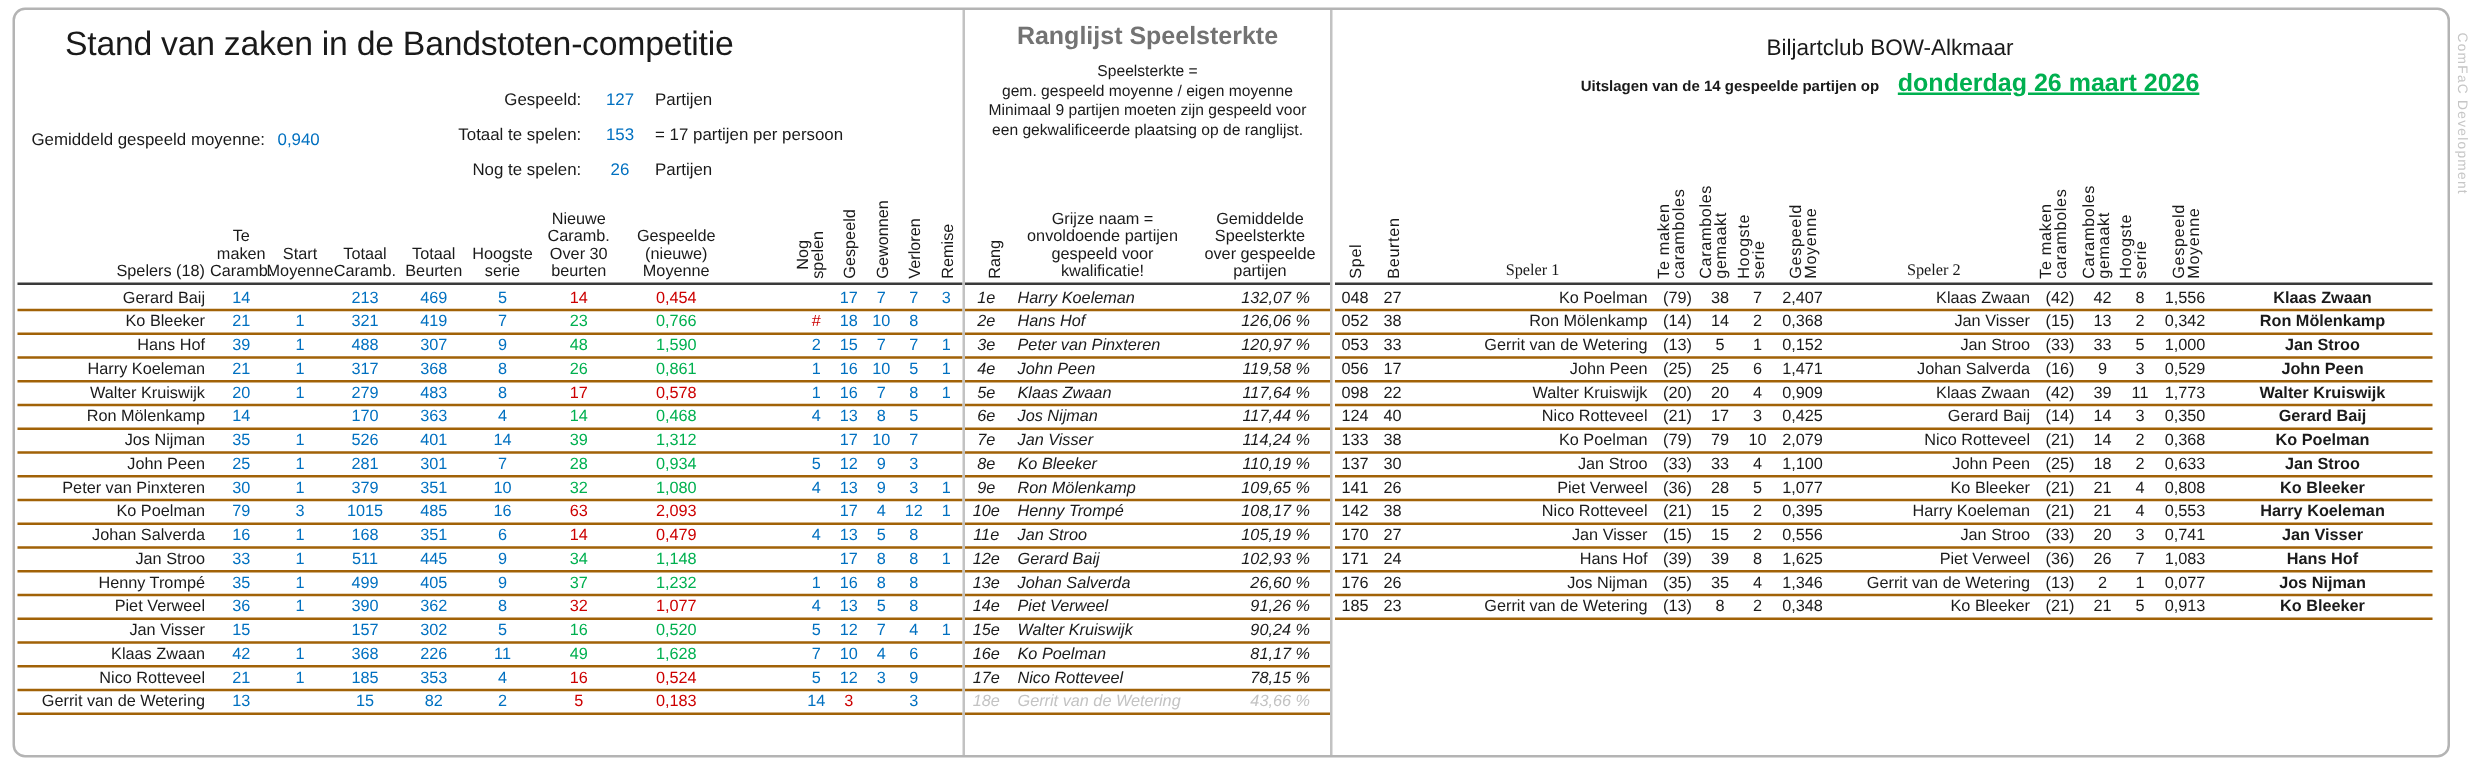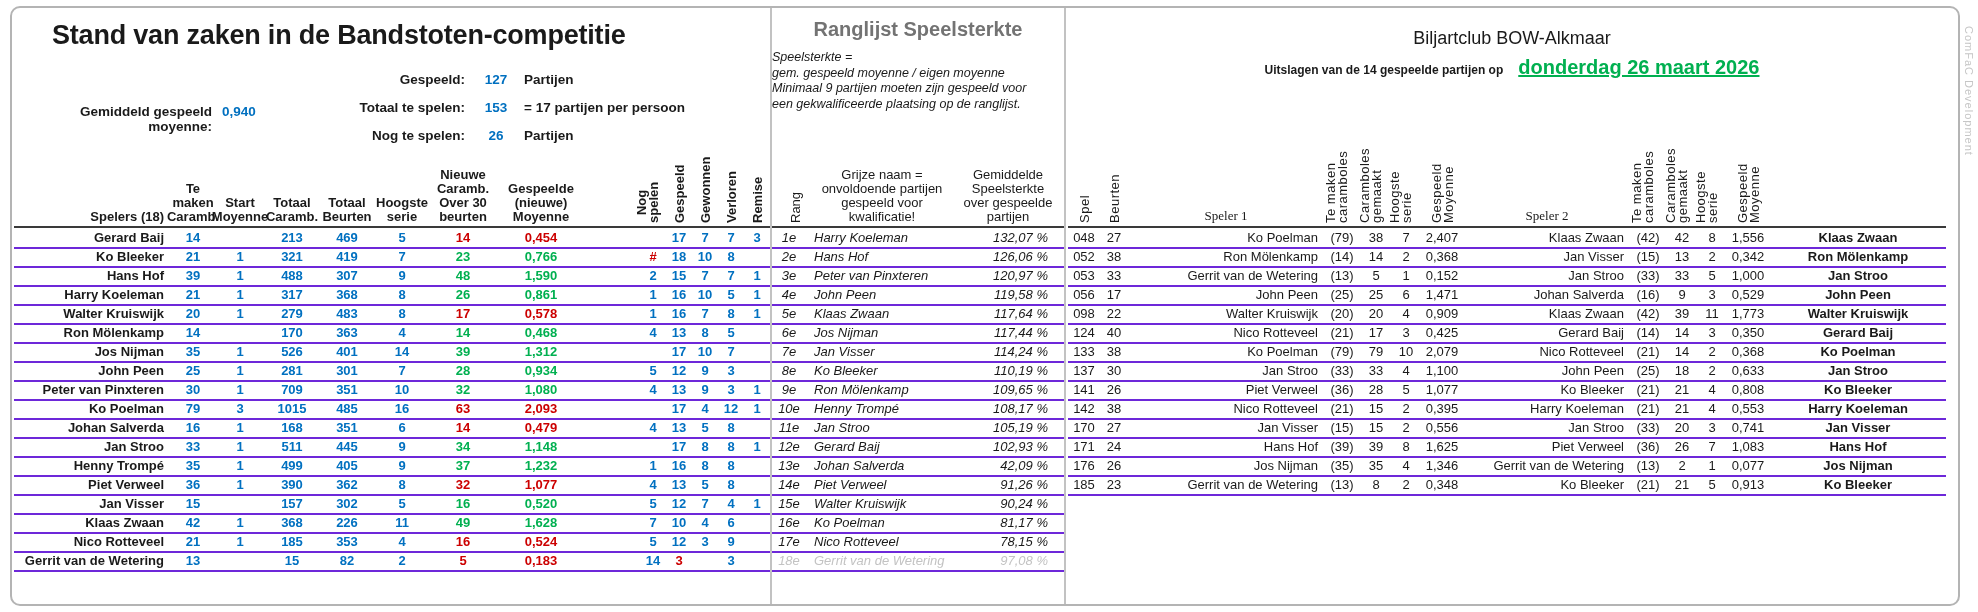--- a/index.html
+++ b/index.html
@@ -6,21 +6,21 @@
   html,body { width:1978px; height:612px; background:#ffffff; font-family:"Liberation Sans", sans-serif; color:#1a1a1a; overflow:hidden; }
   body { position:relative; }
 
   .sheet { position:absolute; left:10px; top:6px; width:1950px; height:600px;
            background:#fff; border:2px solid #b4b4b4; border-radius:10px; }
 
   .vdiv { position:absolute; top:0; bottom:0; width:2px; background:#c2c2c2; }
   .d1 { left:758px; } .d2 { left:1052px; }
 
   section { position:absolute; top:0; bottom:0; }
-  .sec-left  { left:2px;    width:756px;font-weight:bold; }
+  .sec-left  { left:2px;    width:756px; }
   .sec-mid   { left:760px;  width:292px; }
   .sec-right { left:1054px; width:892px; }
 
   .pre { white-space:pre-line; }
   .blue  { color:#0070C0; }
   .green { color:#00B050; }
   .red   { color:#CC0000; }
 
   
   .l-title { position:absolute; left:38px; top:12px; font-size:27px; letter-spacing:-0.2px; }
@@ -31,28 +31,28 @@
   .stat-label { position:absolute; left:0; width:451px; text-align:right; }
   .stat-value { position:absolute; left:460px; width:44px; text-align:center; }
   .stat-suffix { position:absolute; left:510px; }
 
   .lgrid { display:grid; grid-template-columns:158px 42px 52px 52px 58px 52px 70px 86px 56px 26px 26px 26px 26px 26px; }
   .l-head { position:absolute; left:0; top:138px; height:82px; width:756px; border-bottom:2px solid #3a3a3a; font-size:13px; }
   .l-head .hcell { display:flex; align-items:flex-end; justify-content:center; text-align:center; line-height:14px; padding-bottom:2px; position:relative; }
   .l-head .hname { justify-content:flex-end; padding-right:8px; text-align:right; }
   .vl { position:absolute; bottom:3px; left:calc(50% + 7px); transform-origin:0 100%; transform:rotate(-90deg); white-space:pre-line; line-height:12px; font-size:13px; }
   .rows { position:absolute; left:0; top:222px; width:100%; }
-  .row { height:19px; line-height:16px; border-bottom:2px solid #6d28d9; font-size:13px; }
+  .row { height:19px; line-height:16px; border-bottom:2px solid #a16207; font-size:13px; }
   .cell { overflow:hidden; }
   .lrow .name { text-align:right; padding-right:8px; }
   .num { text-align:center; }
 
   
   .m-title { position:absolute; top:10px; width:100%; text-align:center; font-size:20px; font-weight:600; color:#737373; }
-  .m-expl { position:absolute; top:42px; width:100%; font-size:12.5px; line-height:15.5px;font-style:italic; }
+  .m-expl { position:absolute; top:42px; width:100%; text-align:center; font-size:12.5px; line-height:15.5px; }
   .m-head { position:absolute; left:0; top:140px; height:80px; width:100%; border-bottom:2px solid #3a3a3a; font-size:13px; }
   .m-rang { position:absolute; left:10px; bottom:0; width:26px; height:100%; }
   .m-note { position:absolute; left:32px; bottom:2px; width:156px; text-align:center; line-height:14px; }
   .m-avg  { position:absolute; right:4px; bottom:2px; width:104px; text-align:center; line-height:14px; }
   .mrow { display:grid; grid-template-columns:34px 1fr 100px;font-style:italic; }
   .mrow .rang { text-align:center; }
   .mrow .mname { padding-left:8px; }
   .mrow .pct { text-align:right; padding-right:16px; }
   .mrow.grey .cell { color:#c3c3c3; }
 
@@ -264,21 +264,21 @@
     <div class="cell num blue">5</div>
     <div class="cell num blue">12</div>
     <div class="cell num blue">9</div>
     <div class="cell num blue">3</div>
     <div class="cell num blue"></div>
   </div>
         <div class="row lrow lgrid">
     <div class="cell name">Peter van Pinxteren</div>
     <div class="cell num blue">30</div>
     <div class="cell num blue">1</div>
-    <div class="cell num blue">709</div>
+    <div class="cell num blue">379</div>
     <div class="cell num blue">351</div>
     <div class="cell num blue">10</div>
     <div class="cell num green">32</div>
     <div class="cell num green">1,080</div>
     <div class="cell"></div>
     <div class="cell num blue">4</div>
     <div class="cell num blue">13</div>
     <div class="cell num blue">9</div>
     <div class="cell num blue">3</div>
     <div class="cell num blue">1</div>
@@ -508,21 +508,21 @@
     <div class="cell pct">105,19 %</div>
   </div>
         <div class="row mrow">
     <div class="cell rang">12e</div>
     <div class="cell mname">Gerard Baij</div>
     <div class="cell pct">102,93 %</div>
   </div>
         <div class="row mrow">
     <div class="cell rang">13e</div>
     <div class="cell mname">Johan Salverda</div>
-    <div class="cell pct">42,09 %</div>
+    <div class="cell pct">26,60 %</div>
   </div>
         <div class="row mrow">
     <div class="cell rang">14e</div>
     <div class="cell mname">Piet Verweel</div>
     <div class="cell pct">91,26 %</div>
   </div>
         <div class="row mrow">
     <div class="cell rang">15e</div>
     <div class="cell mname">Walter Kruiswijk</div>
     <div class="cell pct">90,24 %</div>
@@ -533,21 +533,21 @@
     <div class="cell pct">81,17 %</div>
   </div>
         <div class="row mrow">
     <div class="cell rang">17e</div>
     <div class="cell mname">Nico Rotteveel</div>
     <div class="cell pct">78,15 %</div>
   </div>
         <div class="row mrow grey">
     <div class="cell rang">18e</div>
     <div class="cell mname">Gerrit van de Wetering</div>
-    <div class="cell pct">97,08 %</div>
+    <div class="cell pct">43,66 %</div>
   </div>
       </div>
   </section>
 
   <div class="vdiv d2"></div>
 
   <section class="sec-right">
     <div class="r-title">Biljartclub BOW-Alkmaar</div>
     <div class="r-sub">
       <span class="r-sub-text">Uitslagen van de 14 gespeelde partijen op</span>

